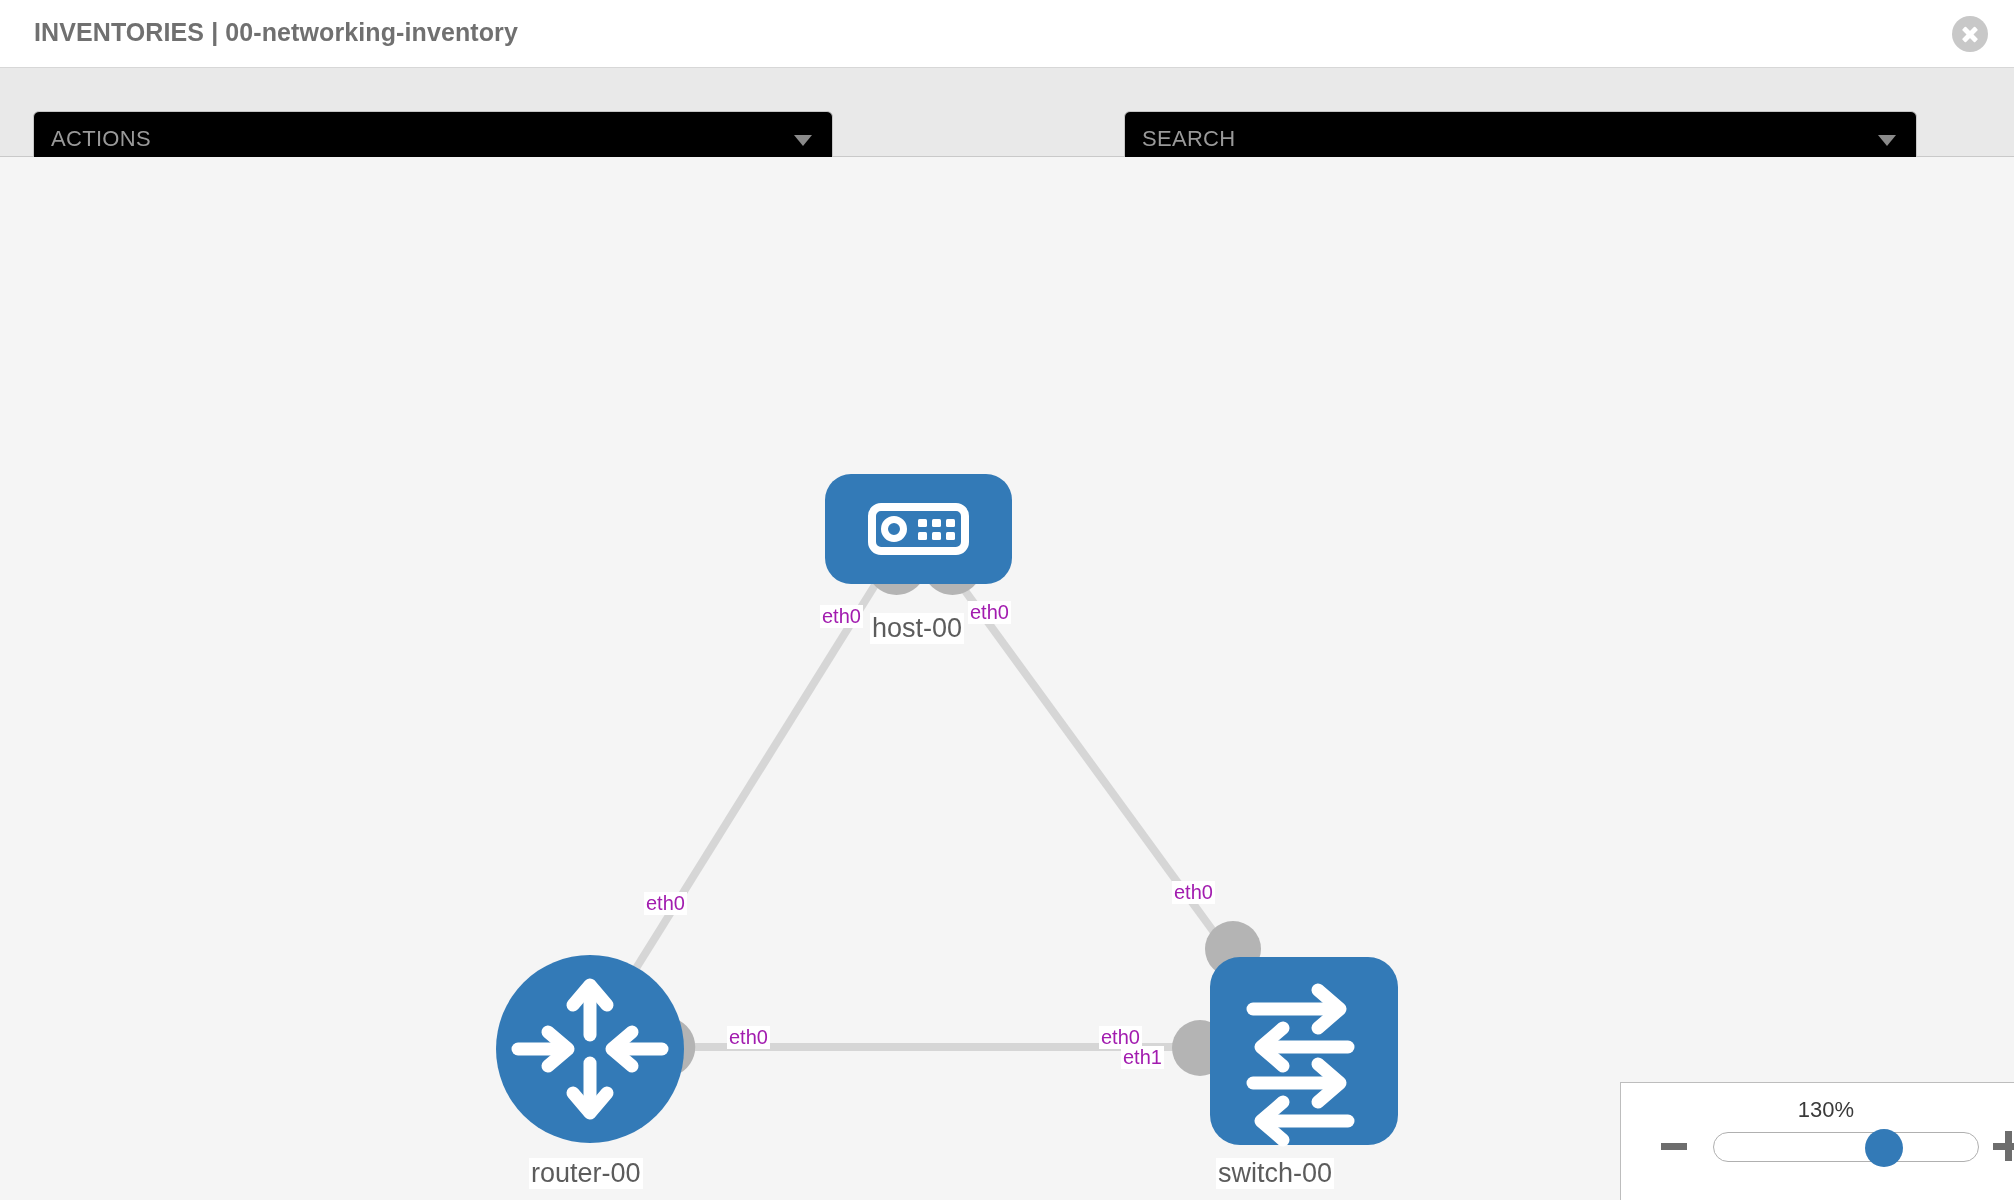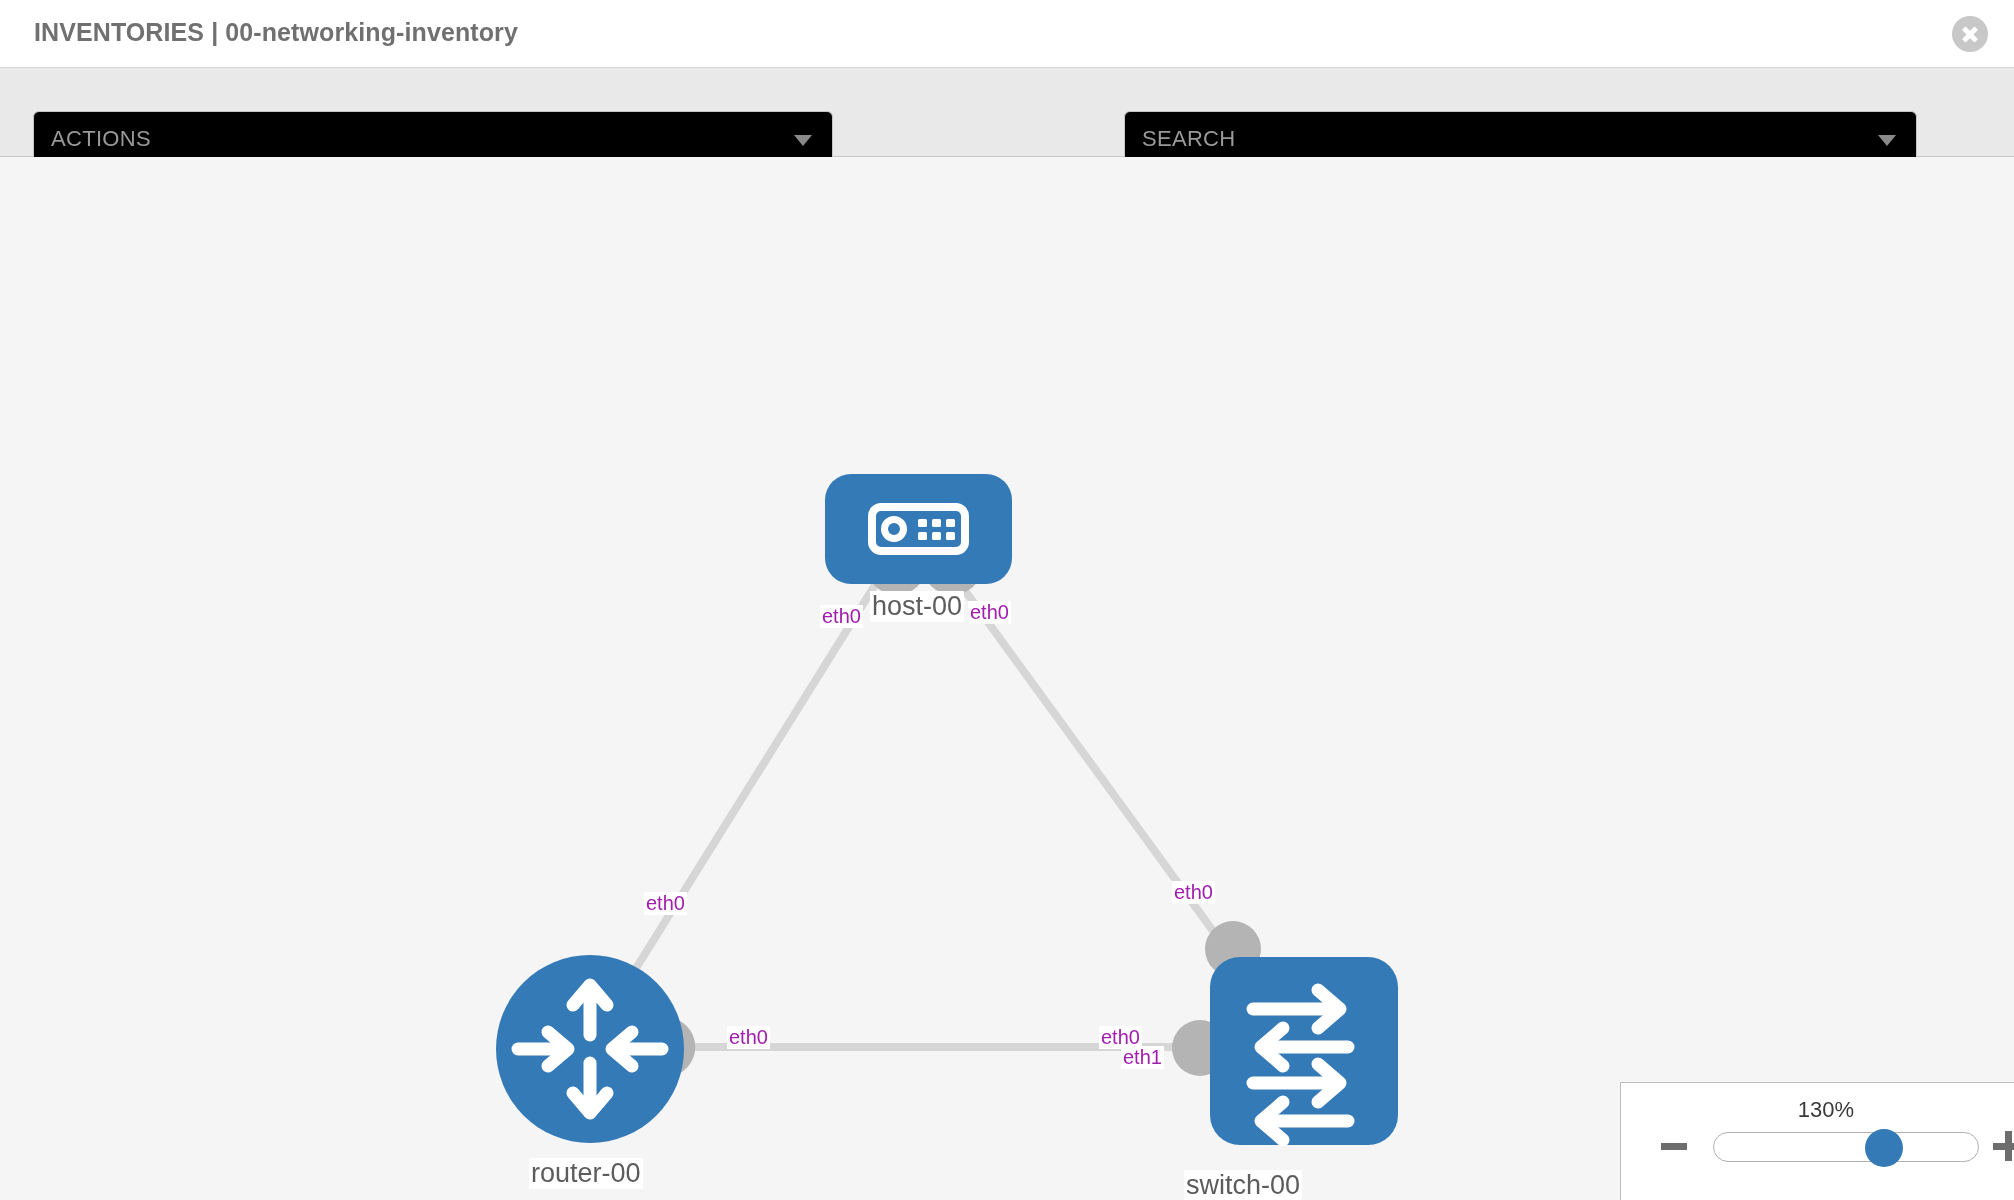--- a/index.html
+++ b/index.html
@@ -347,23 +347,23 @@
   </svg>
 
   <span class="iface-label" style="left:820px; top:448px;">eth0</span>
   <span class="iface-label" style="left:968px; top:444px;">eth0</span>
   <span class="iface-label" style="left:644px; top:735px;">eth0</span>
   <span class="iface-label" style="left:1172px; top:724px;">eth0</span>
   <span class="iface-label" style="left:727px; top:869px;">eth0</span>
   <span class="iface-label" style="left:1099px; top:869px;">eth0</span>
   <span class="iface-label" style="left:1121px; top:889px;">eth1</span>
 
-  <span class="node-label" style="left:870px; top:434px;text-align:center;">host-00</span>
+  <span class="node-label" style="left:870px; top:456px;text-align:center;">host-00</span>
   <span class="node-label" style="left:529px; top:1001px;">router-00</span>
-  <span class="node-label" style="left:1184px; top:1001px;margin-top:12px;">switch-00</span>
+  <span class="node-label" style="left:1216px; top:1001px;">switch-00</span>
 
 </div>
 
 <div id="zoom-panel">
   <div id="zoom-level">130%</div>
   <div id="zoom-out-button"></div>
   <div id="zoom-slider">
     <div id="zoom-slider-thumb"></div>
   </div>
   <div id="zoom-in-button"></div>

